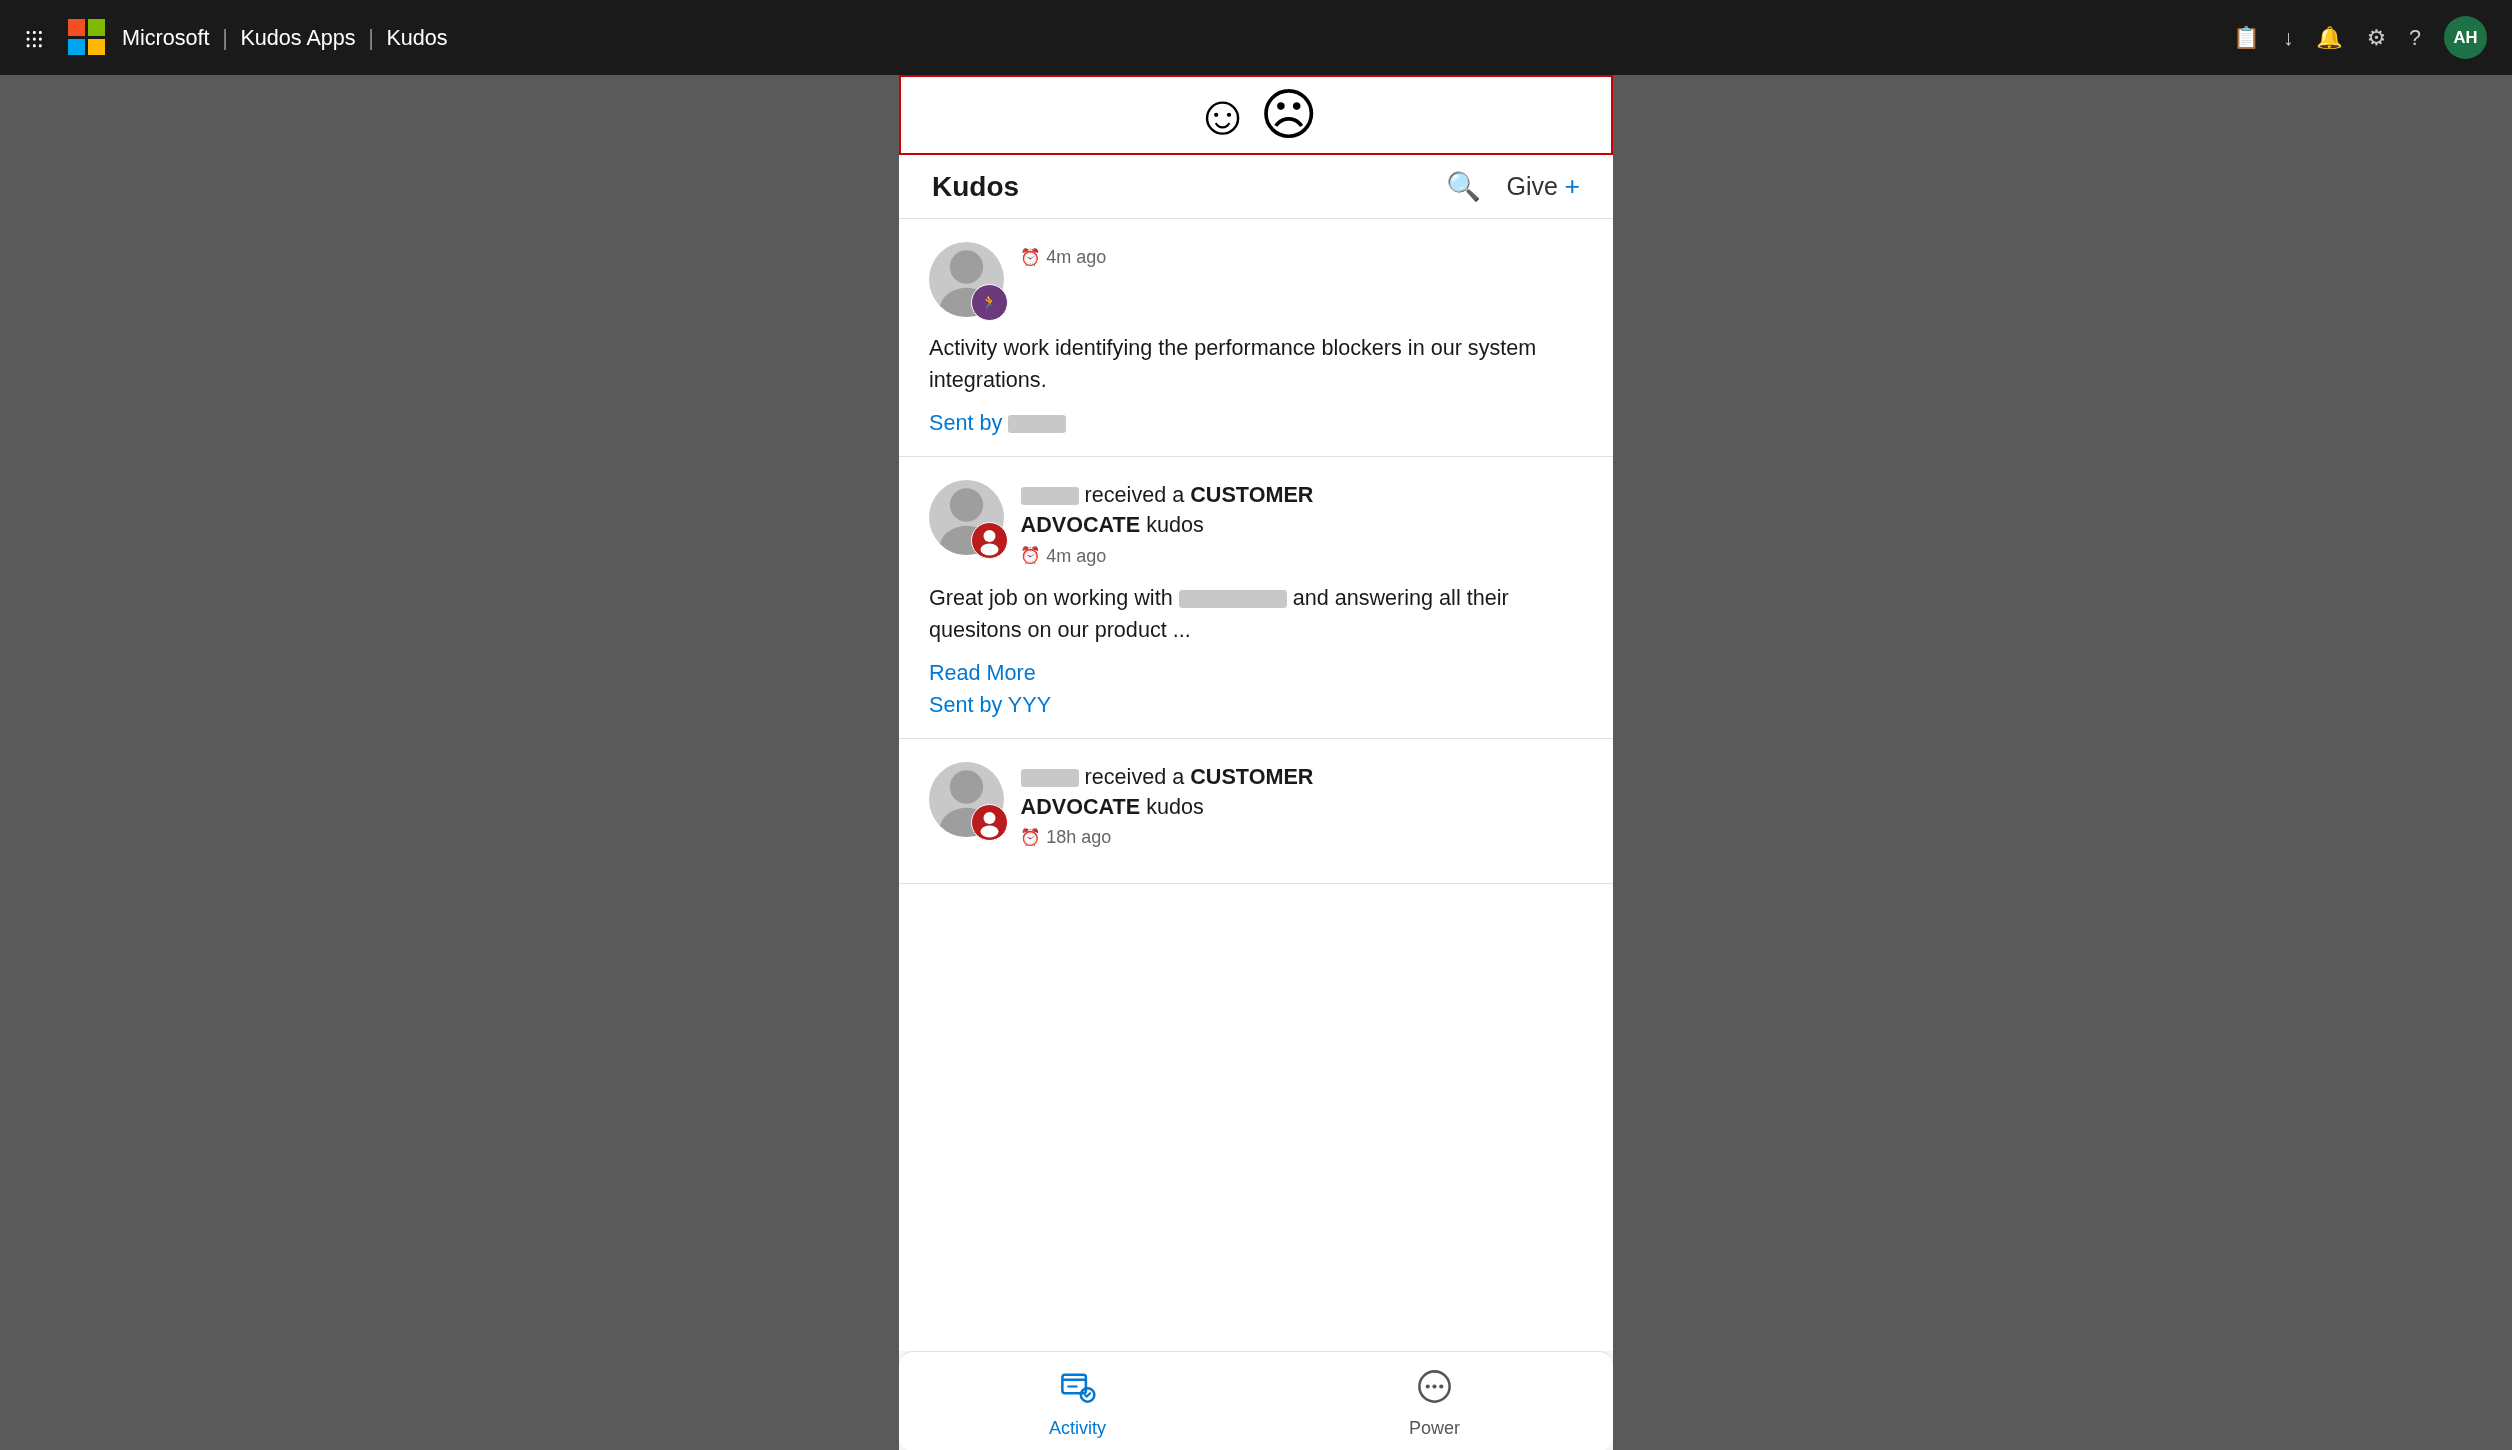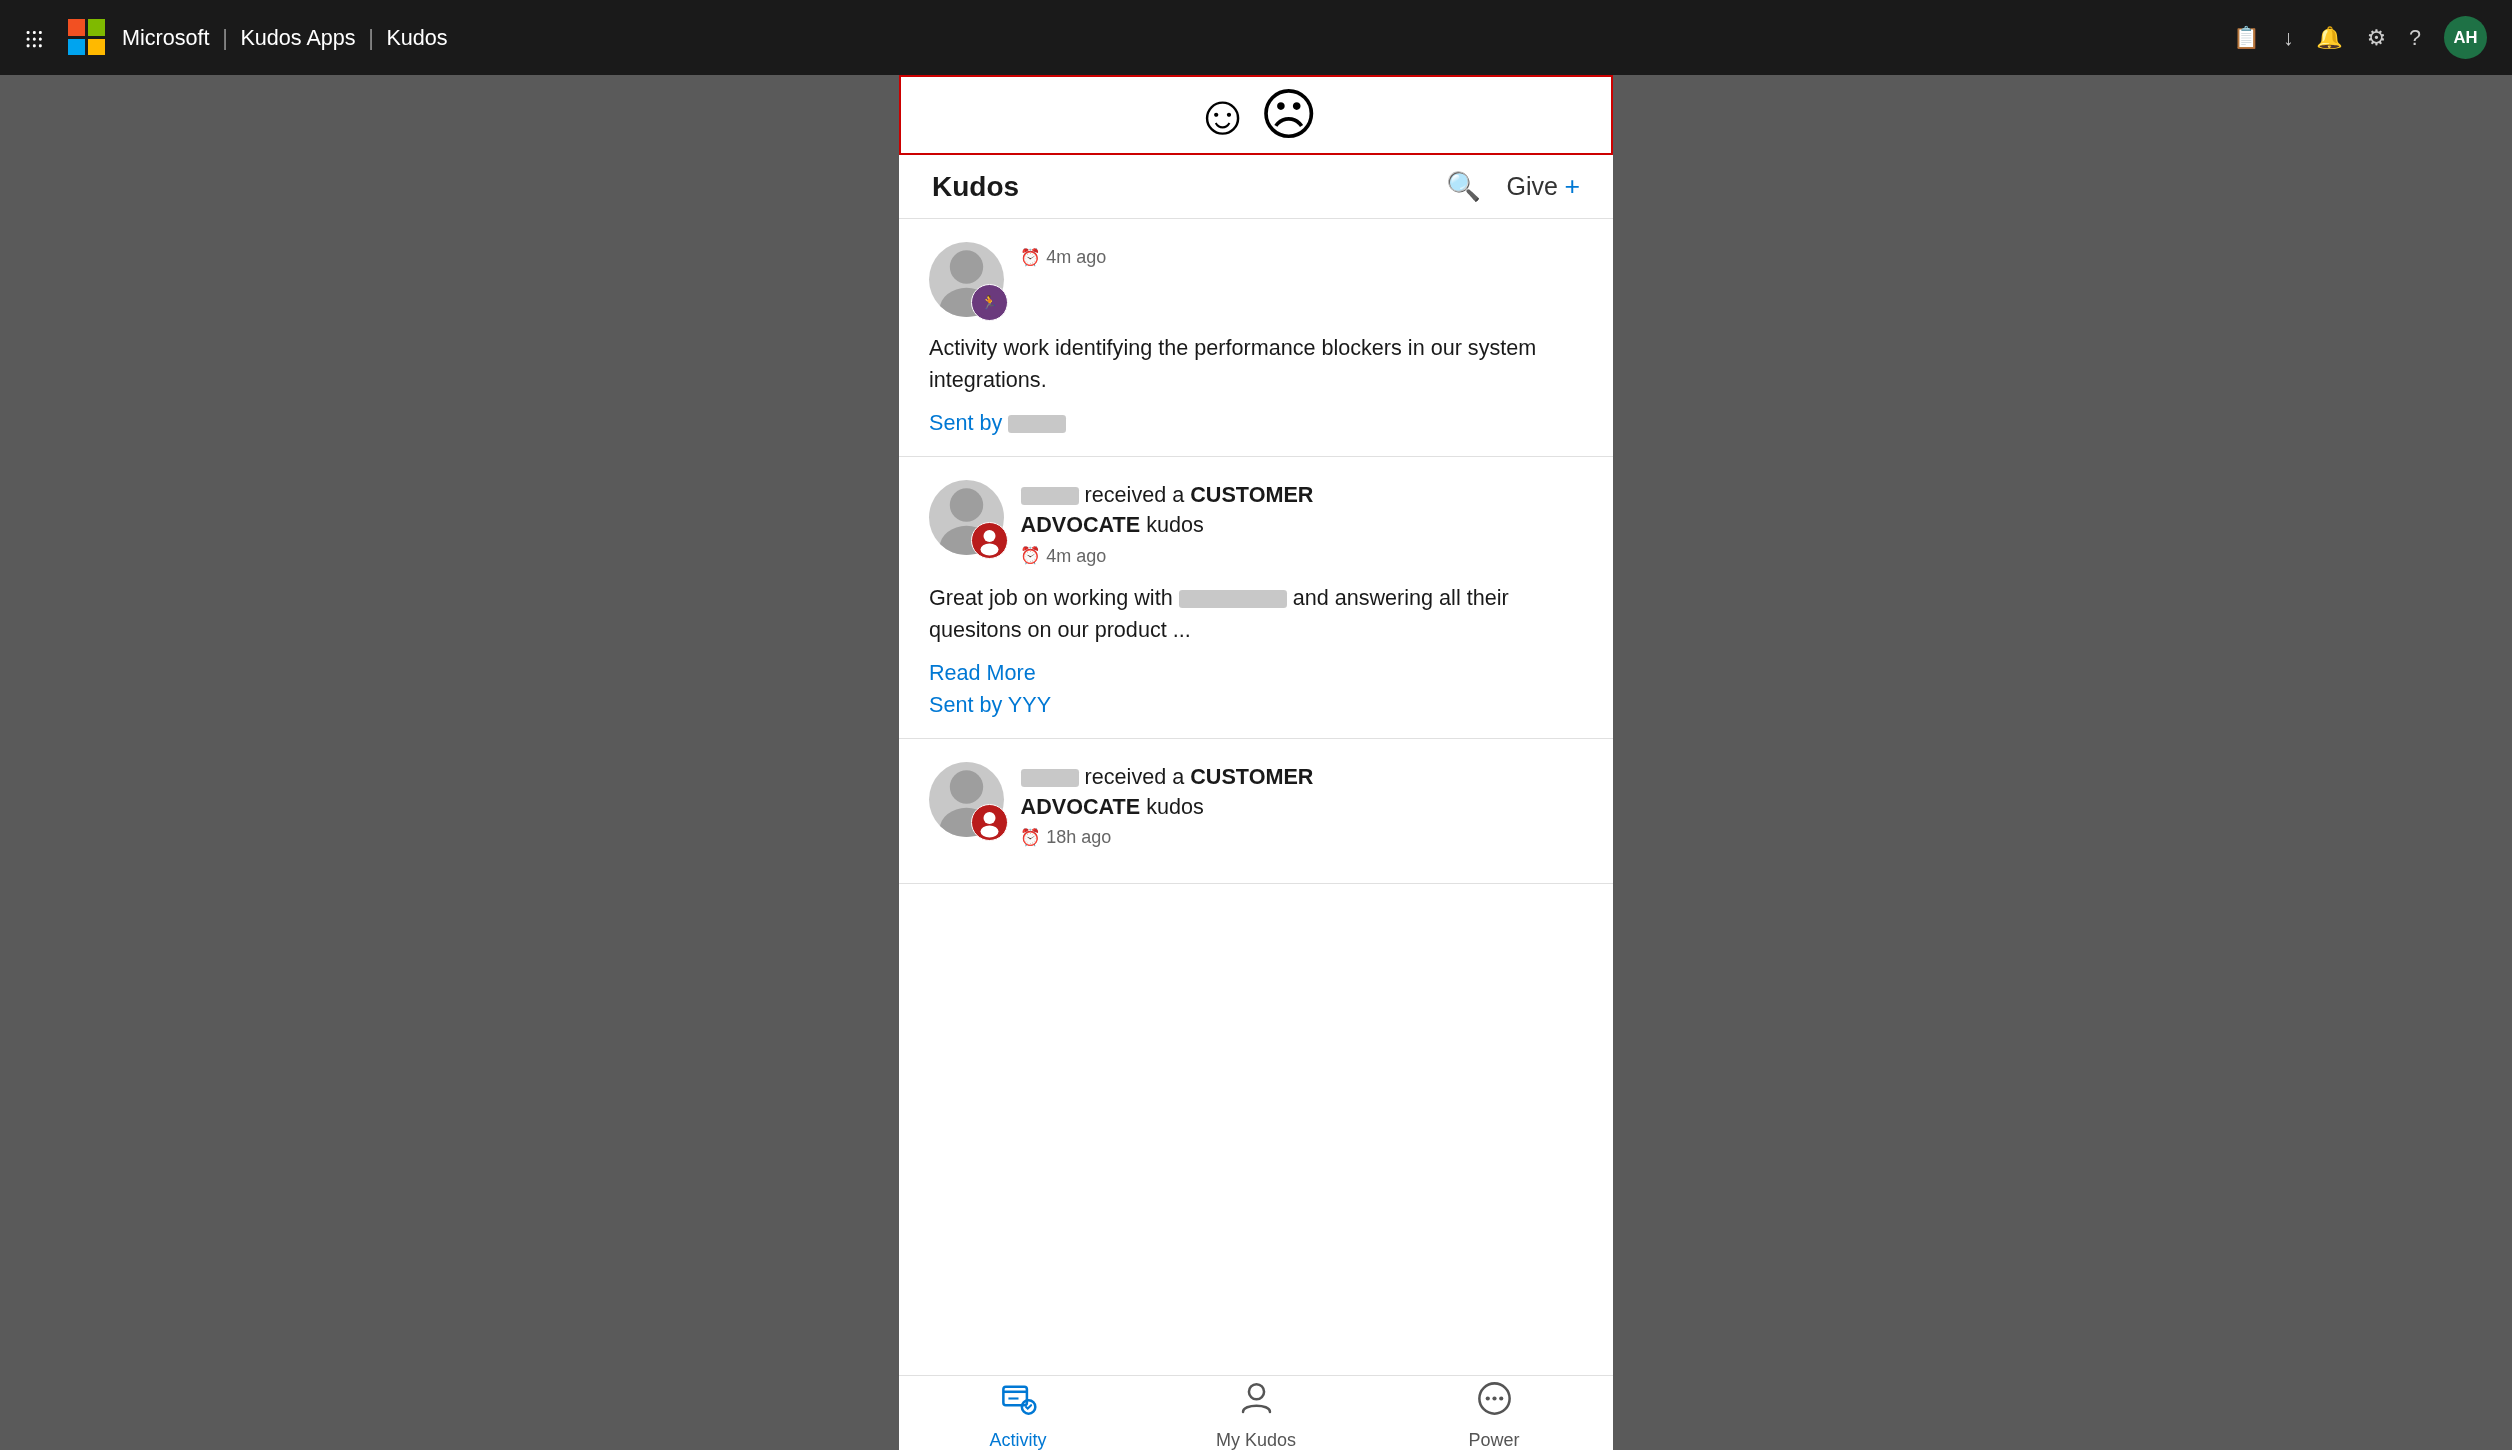--- a/index.html
+++ b/index.html
@@ -294,21 +294,22 @@
     }
 
     
     .bottom-nav {
       background: #fff;
       border-top: 0.8px solid #e0e0e0;
       display: flex;
       align-items: center;
       justify-content: space-around;
       padding: 11.6px 0 8.3px 0;
-      height: 76px;
+      height: 100px;
+      border-radius: 14px;
     }
 
     .bottom-nav-item {
       display: flex;
       flex-direction: column;
       align-items: center;
       gap: 5px;
       cursor: pointer;
       flex: 1;
     }
@@ -504,29 +505,20 @@
             <line x1="10" y1="22" x2="22" y2="22" stroke="#0078d4" stroke-width="2.5"></line>
             <circle cx="34" cy="32" r="8" fill="none" stroke="#0078d4" stroke-width="3"></circle>
             <path d="M31 32 L33 34 L37 30" stroke="#0078d4" stroke-width="2.5" stroke-linecap="round"></path>
           </svg>
         </span>
         <span class="bottom-nav-label active">Activity</span>
       </div>
       <div class="bottom-nav-item">
         <span class="bottom-nav-icon">
           <svg width="37" height="37" viewBox="0 0 44 44" fill="none">
-            <circle cx="22" cy="14" r="9" stroke="#555" stroke-width="3" fill="none"></circle>
-            <path d="M6 38 C6 28 38 28 38 38" stroke="#555" stroke-width="3" fill="none" stroke-linecap="round"></path>
-          </svg>
-        </span>
-        <span class="bottom-nav-label">My Kudos</span>
-      </div>
-      <div class="bottom-nav-item">
-        <span class="bottom-nav-icon">
-          <svg width="37" height="37" viewBox="0 0 44 44" fill="none">
             <circle cx="22" cy="22" r="18" stroke="#555" stroke-width="3" fill="none"></circle>
             <circle cx="14" cy="22" r="2.5" fill="#555"></circle>
             <circle cx="22" cy="22" r="2.5" fill="#555"></circle>
             <circle cx="30" cy="22" r="2.5" fill="#555"></circle>
           </svg>
         </span>
         <span class="bottom-nav-label">Power</span>
       </div>
     </div>
 

